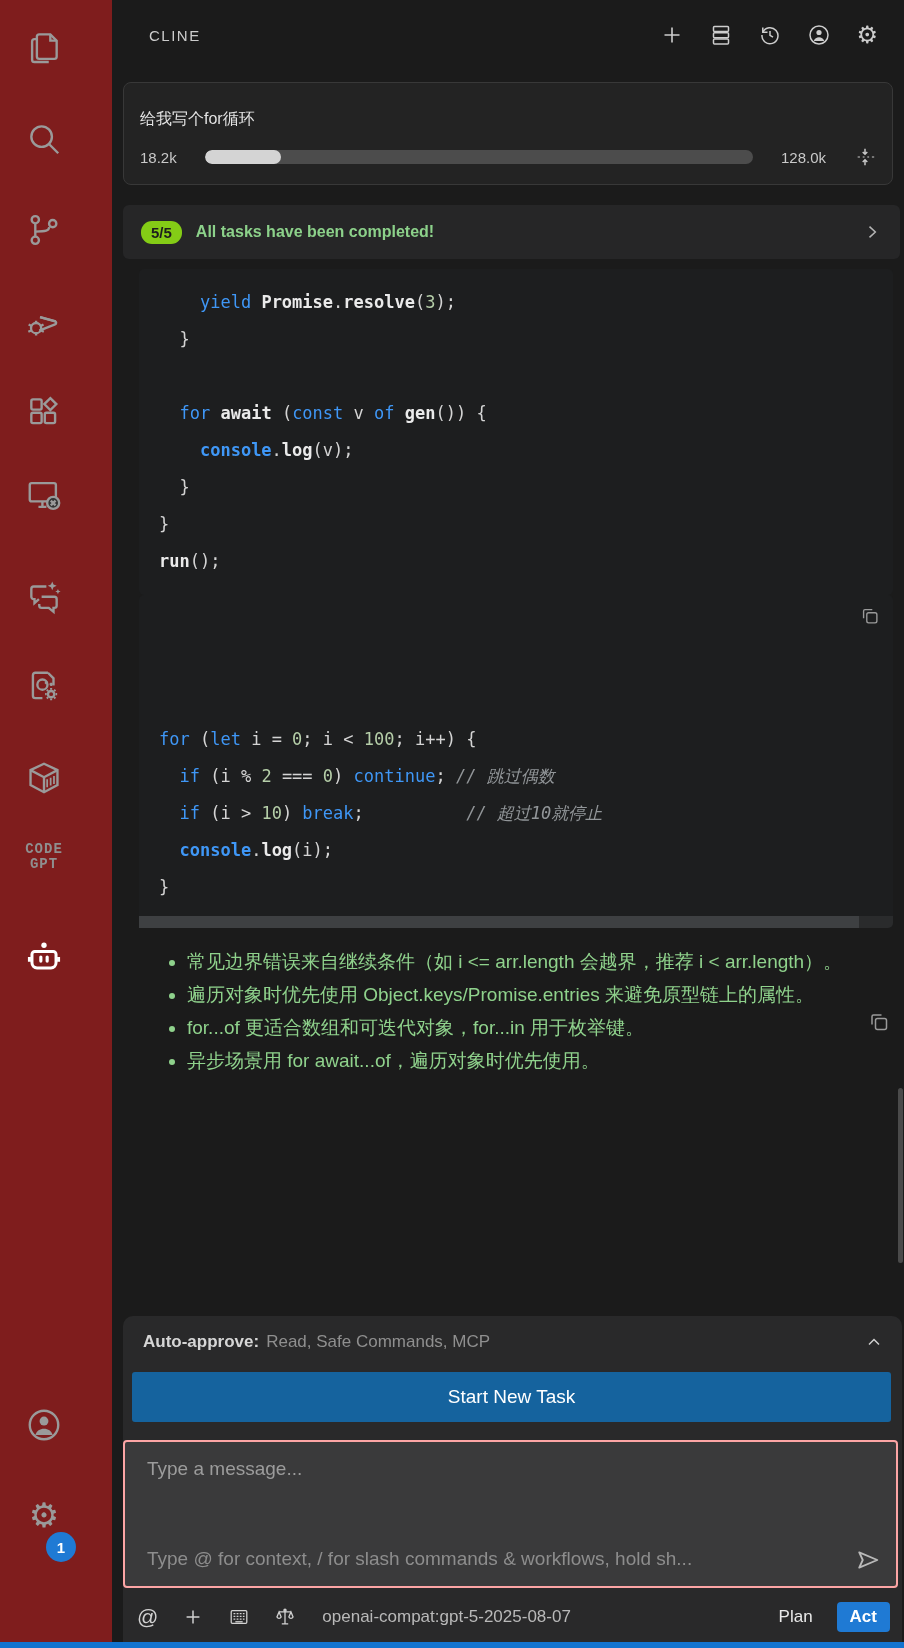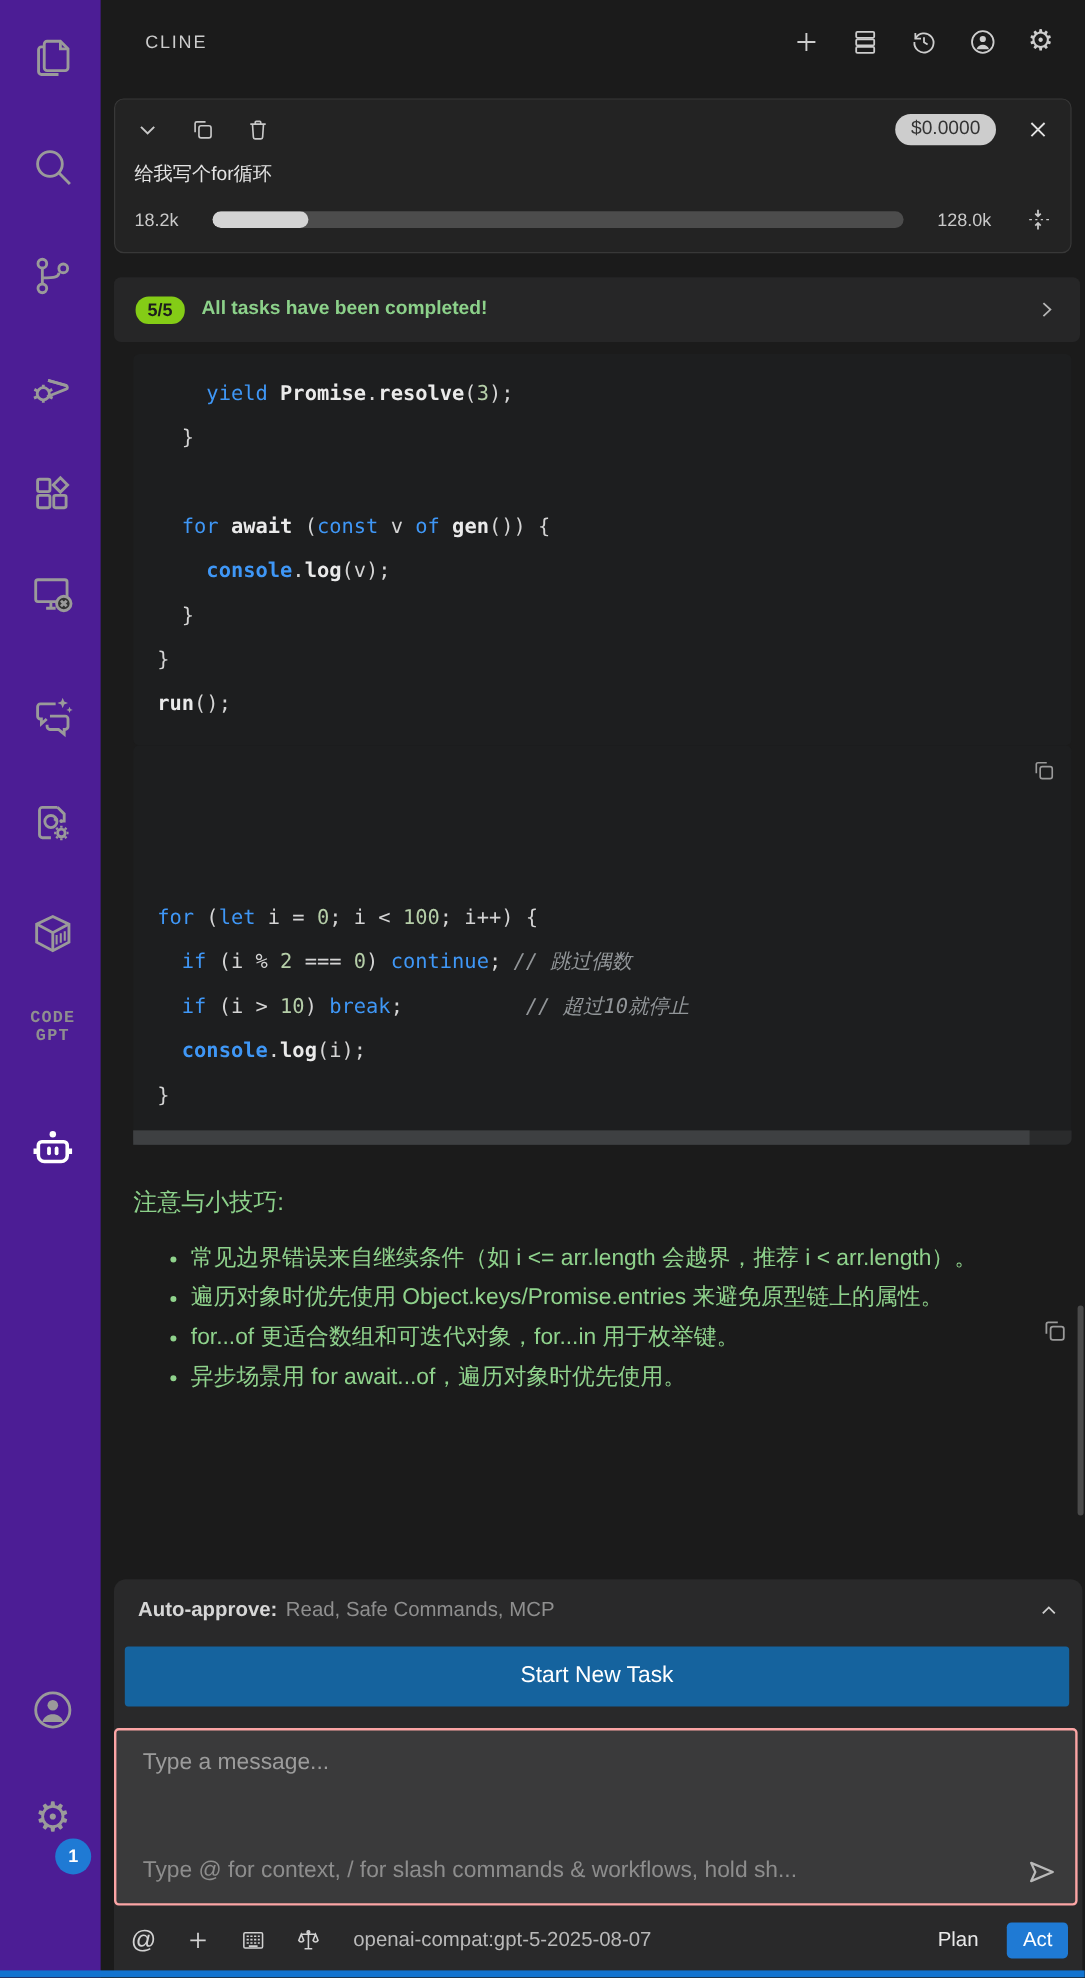--- a/index.html
+++ b/index.html
@@ -1,20 +1,20 @@
 <!DOCTYPE html>
 <html><head>
 <meta charset="utf-8">
 <style>
   * { box-sizing: border-box; margin: 0; padding: 0; }
   html,body { width: 904px; height: 1648px; background:#1b1b1b; font-family:"Liberation Sans", sans-serif; overflow:hidden; }
   .app { display:flex; width:904px; height:1648px; position:relative; }
 
   
-  .activity-bar { width:84px; background:#4c1d95; position:relative; flex:none; }
+  .activity-bar { width:112px; background:#7f1d1d; position:relative; flex:none; }
   .ab-icon { position:absolute; left:0; width:88px; display:flex; justify-content:center; align-items:center; color:#9a9a9a; }
   .ab-icon svg { width:38px; height:38px; }
   .ab-icon.active { color:#ffffff; }
   .codegpt { font-family:"Liberation Mono", monospace; font-size:14px; font-weight:700; letter-spacing:1px; color:#8f8f8f; text-align:center; line-height:15px; }
   .gear-glyph { font-size:34px; line-height:34px; }
   .ab-badge { position:absolute; left:46px; top:1532px; width:30px; height:30px; border-radius:50%; background:#1f7ad4; color:#fff; font-size:15px; font-weight:700; display:flex; align-items:center; justify-content:center; z-index:3; }
 
   
   .main { flex:1; display:flex; flex-direction:column; background:#1b1b1b; position:relative; min-width:0; }
   .panel-header { height:70px; display:flex; align-items:center; padding:0 26px 0 37px; flex:none; }
@@ -77,21 +77,21 @@
   .composer .ph-top { color:#9c9c9c; font-size:19px; }
   .composer .ph-bottom { position:absolute; left:22px; right:64px; bottom:16px; color:#8d8d8d; font-size:19px; white-space:nowrap; overflow:hidden; }
   .send-btn { position:absolute; right:14px; bottom:12px; background:none; border:none; color:#b9b9b9; cursor:pointer; display:flex; }
   .send-btn svg { width:28px; height:28px; }
   .bottom-row { display:flex; align-items:center; gap:24px; padding:14px 12px 16px 14px; }
   .bottom-row .ibtn { background:none; border:none; color:#d2d2d2; cursor:pointer; display:flex; align-items:center; font-family:"Liberation Sans", sans-serif; }
   .at-glyph { font-size:21px; color:#d2d2d2; }
   .bottom-row svg { width:22px; height:22px; }
   .model-label { color:#b9b9b9; font-size:17px; margin-left:2px; overflow:hidden; white-space:nowrap; text-overflow:ellipsis; flex:1; }
   .plan-label { color:#e9e9e9; font-size:17px; }
-  .act-pill { background:#1f7ad4; color:#ffffff; font-size:17px; font-weight:400; border:none; border-radius:4px; padding:5px 13px; cursor:pointer; }
+  .act-pill { background:#1f7ad4; color:#ffffff; font-size:17px; font-weight:700; border:none; border-radius:4px; padding:5px 13px; cursor:pointer; }
   .bottom-strip { position:absolute; left:0; bottom:0; width:904px; height:6px; background:#1273cf; z-index:5; }
 </style>
 </head>
 <body>
 
 <div class="app">
 
   <div class="activity-bar">
     <div class="ab-icon" style="top:28px;">
       <svg viewBox="0 0 24 24" fill="none" stroke="currentColor" stroke-width="1.5">
@@ -221,46 +221,20 @@
               <path d="M6.8 18c.8-2.4 2.8-3.7 5.2-3.7s4.4 1.3 5.2 3.7" fill="currentColor" stroke="none"></path>
             </svg>
         </button>
         <button class="hbtn">
           <span class="gear-glyph">⚙</span>
         </button>
       </div>
     </div>
 
     <div class="task-card">
-      <div class="task-row1">
-        <button class="tbtn">
-          <svg viewBox="0 0 24 24" fill="none" stroke="currentColor" stroke-width="1.8">
-              <path d="M6 9.5l6 6 6-6"></path>
-            </svg>
-        </button>
-        <button class="tbtn">
-          <svg viewBox="0 0 24 24" fill="none" stroke="currentColor" stroke-width="1.5">
-              <rect x="8.5" y="8.5" width="11" height="11" rx="2"></rect>
-              <path d="M5 14.5V6.5A1.5 1.5 0 0 1 6.5 5h8"></path>
-            </svg>
-        </button>
-        <button class="tbtn">
-          <svg viewBox="0 0 24 24" fill="none" stroke="currentColor" stroke-width="1.5">
-              <path d="M5 7h14"></path>
-              <path d="M9.5 7V5.5A1 1 0 0 1 10.5 4.5h3a1 1 0 0 1 1 1V7"></path>
-              <path d="M7 7l.8 12a1.5 1.5 0 0 0 1.5 1.4h5.4a1.5 1.5 0 0 0 1.5-1.4L17 7"></path>
-            </svg>
-        </button>
-        <span class="cost-badge">$0.0000</span>
-        <button class="tbtn" style="color:#e0e0e0;">
-          <svg viewBox="0 0 24 24" fill="none" stroke="currentColor" stroke-width="1.7">
-              <path d="M6 6l12 12M18 6L6 18"></path>
-            </svg>
-        </button>
-      </div>
       <div class="task-prompt">给我写个for循环</div>
       <div class="ctx-row">
         <span>18.2k</span>
         <div class="ctx-bar">
             <div class="ctx-fill" id="ctx-fill" style="width: 14%;"></div>
           </div>
         <span>128.0k</span>
         <button class="tbtn" style="background:none;border:none;color:#c9c9c9;cursor:pointer;display:flex;">
           <svg viewBox="0 0 24 24" fill="none" stroke="currentColor" stroke-width="1.6">
               <path d="M12 3v6M9.5 6.5L12 9l2.5-2.5"></path>
@@ -288,21 +262,20 @@
       <div class="code-block">
         <button class="code-copy">
           <svg viewBox="0 0 24 24" fill="none" stroke="currentColor" stroke-width="1.5">
               <rect x="8.5" y="8.5" width="11" height="11" rx="2"></rect>
               <path d="M5 14.5V6.5A1.5 1.5 0 0 1 6.5 5h8"></path>
             </svg>
         </button>
       <div class="line"><span class="k">for</span><span class="p"> (</span><span class="k">let</span><span class="p"> i = </span><span class="n">0</span><span class="p">; i &lt; </span><span class="n">100</span><span class="p">; i++) {</span></div><div class="line"><span class="p">  </span><span class="k">if</span><span class="p"> (i % </span><span class="n">2</span><span class="p"> === </span><span class="n">0</span><span class="p">) </span><span class="k">continue</span><span class="p">; </span><span class="c">// 跳过偶数</span></div><div class="line"><span class="p">  </span><span class="k">if</span><span class="p"> (i &gt; </span><span class="n">10</span><span class="p">) </span><span class="k">break</span><span class="p">;          </span><span class="c">// 超过10就停止</span></div><div class="line"><span class="p">  </span><span class="kb">console</span><span class="p">.</span><span class="b">log</span><span class="p">(i);</span></div><div class="line"><span class="p">}</span></div><div class="hscrollbar"><div class="hscroll-thumb"></div></div></div>
 
       <div class="tips-wrap">
-        <div class="tips-title">注意与小技巧:</div>
         <ul class="tips" id="tips-list">
             <li>常见边界错误来自继续条件（如 i &lt;= arr.length 会越界，推荐 i &lt; arr.length）。</li>
             <li>遍历对象时优先使用 Object.keys/Promise.entries 来避免原型链上的属性。</li>
             <li>for...of 更适合数组和可迭代对象，for...in 用于枚举键。</li>
             <li>异步场景用 for await...of，遍历对象时优先使用。</li>
           </ul>
         <button class="msg-copy">
           <svg viewBox="0 0 24 24" fill="none" stroke="currentColor" stroke-width="1.5">
               <rect x="8.5" y="8.5" width="11" height="11" rx="2"></rect>
               <path d="M5 14.5V6.5A1.5 1.5 0 0 1 6.5 5h8"></path>

